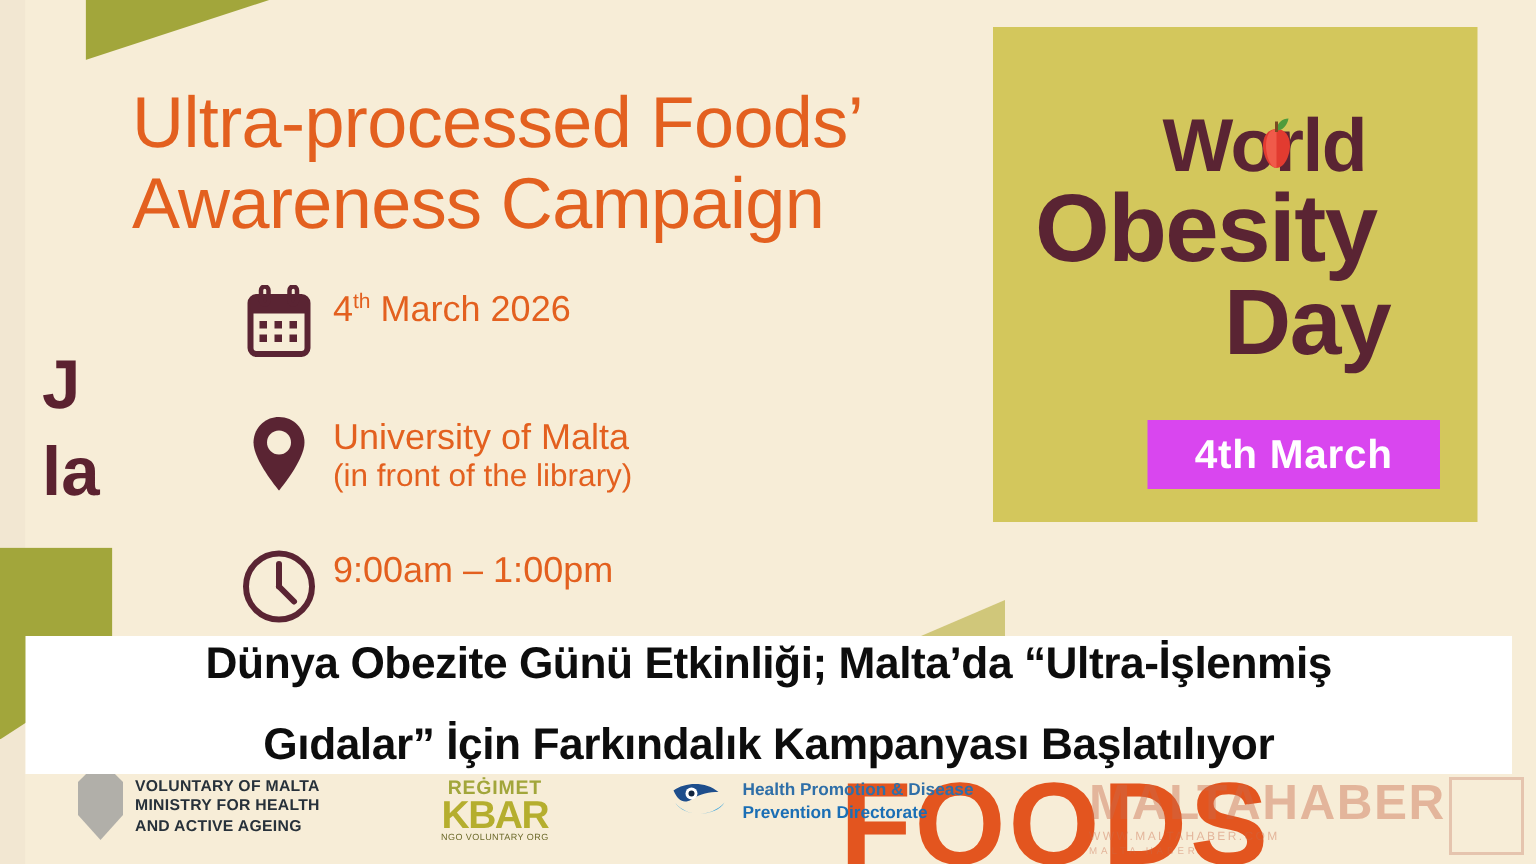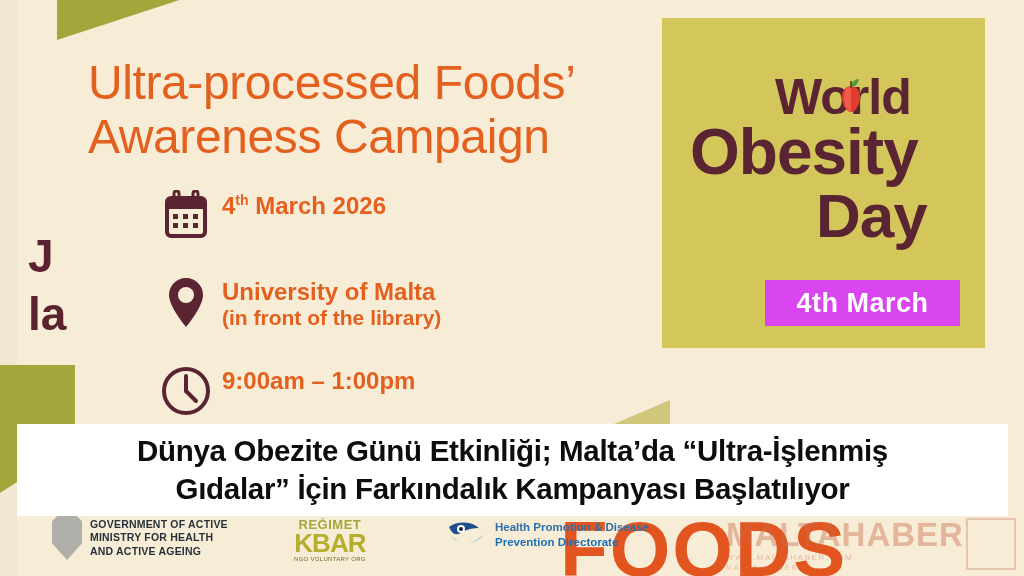--- a/index.html
+++ b/index.html
@@ -44,21 +44,21 @@
   
   .cut-text{
     position:absolute;left:28px;top:228px;width:46px;height:120px;overflow:hidden;
     color:#5C2230;font-weight:bold;font-size:46px;line-height:1.25;
   }
 
   
   .details{position:absolute;left:150px;top:188px;width:470px;}
   .drow{display:flex;align-items:flex-start;margin-bottom:32px;}
   .dicon{width:72px;flex:0 0 72px;display:flex;justify-content:center;padding-top:2px;}
-  .dtext{color:#E3601F;font-weight:bold;font-size:24px;line-height:1.18;padding-top:4px;}
+  .dtext{color:#E3601F;font-weight:normal;font-size:24px;line-height:1.18;padding-top:4px;}
   .dtext .sub{font-size:21px;display:block;}
   .sup{font-size:14px;vertical-align:super;}
 
   
   .wod-outer{
     position:absolute;left:652px;top:8px;width:345px;height:350px;
     background:#F7EDD7;padding:10px;box-sizing:border-box;
   }
   .wod-panel{
     position:absolute;left:662px;top:18px;width:323px;height:330px;
@@ -107,21 +107,21 @@
   .hpdp-text{color:#1B6FB5;font-weight:bold;font-size:11.5px;line-height:1.3;}
   .hpdp-text .r1{color:#2f6fa8;}
 
   
   .headline-band{
     position:absolute;left:17px;top:424px;width:991px;height:92px;
     background:#FFFFFF;
   }
   .headline{
     position:absolute;left:17px;top:424px;width:991px;height:92px;
-    display:flex;flex-direction:column;align-items:center;justify-content:center;
+    display:flex;flex-direction:column;align-items:center;justify-content:space-between;
     color:#0D0D0D;font-weight:bold;font-size:29.5px;line-height:1.3;
     text-align:center;letter-spacing:-0.3px;
   }
   .headline span{display:block;}
 
   
   .watermark{
     position:absolute;left:726px;top:518px;width:290px;height:54px;
     opacity:.42;color:#b4583a;
   }
@@ -221,21 +221,21 @@
   </div>
   <div class="wod-word wod-obesity">Obesity</div>
   <div class="wod-word wod-day">Day</div>
   <div class="wod-badge">4th March</div>
 
   <div class="logos">
 
     <div class="logo gov-logo">
       <div class="gov-shield"></div>
       <div class="gov-text">
-        <div class="l1">GOVERNMENT OF ACTIVE</div>
+        <div class="l1">VOLUNTARY OF MALTA</div>
         <div>MINISTRY FOR HEALTH</div>
         <div>AND ACTIVE AGEING</div>
       </div>
     </div>
 
     <div class="logo kbar-logo">
       <div>
         <div class="kbar-top">REĠIMET</div>
         <div class="kbar-main">KBAR</div>
         <div class="kbar-tag">NGO VOLUNTARY ORG</div>

